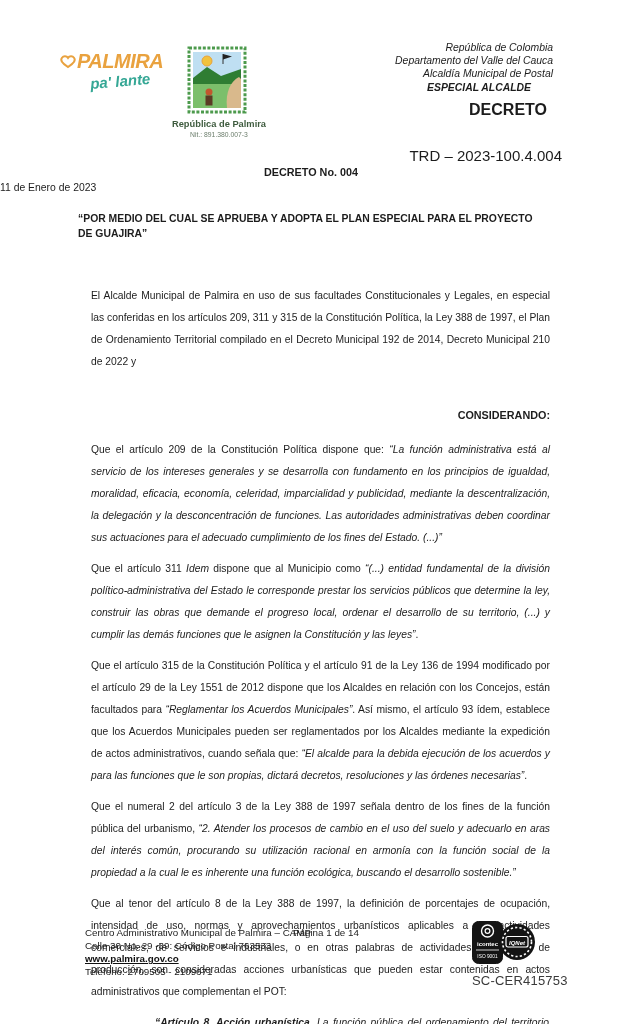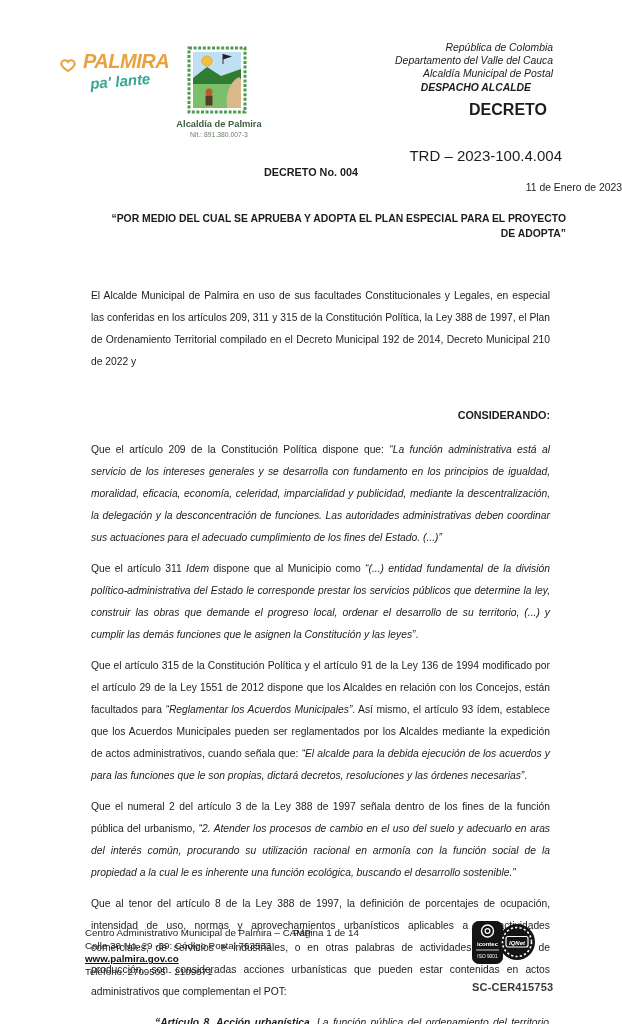--- a/index.html
+++ b/index.html
@@ -3,60 +3,60 @@
 <meta charset="utf-8">
 <style>
   html,body { margin:0; padding:0; background:#e8e8e8; }
   .page {
     position:relative; width:622px; height:1024px; margin:0 auto;
     background:#ffffff; font-family:"Liberation Sans", sans-serif;
     color:#1c1c1c; overflow:hidden;
   }
   
   .brand { position:absolute; left:60px; top:50px; width:125px; }
-  .brand-top { display:flex; align-items:flex-end; gap:7px;
+  .brand-top { display:flex; align-items:center; gap:1px;
     color:#E9A23F; font-weight:bold; font-style:italic;
     font-size:20px; letter-spacing:-0.5px; }
   .brand-tag { color:#35A795; font-style:italic; font-weight:bold;
     font-size:15px; margin-left:30px; margin-top:-2px; transform:rotate(-5deg); }
   .crest { position:absolute; left:187px; top:46px; }
   .crest-caption { position:absolute; left:158px; top:119px; width:122px;
     text-align:center; font-size:9.3px; font-weight:bold; color:#3E5B3E; }
   .crest-nit { position:absolute; left:158px; top:131px; width:122px;
     text-align:center; font-size:6.8px; color:#6b7d6b; }
   
   .hdr-right { position:absolute; right:69px; top:41px; text-align:right;
     font-size:10.4px; line-height:13.2px;font-style:italic; }
   .office { font-weight:bold; padding-right:22px; }
   .doc-type { position:absolute; right:75px; top:101px; font-weight:bold; font-size:16px; }
   .trd { position:absolute; right:60px; top:147px; font-size:15px; }
   
   .decree-no { position:absolute; left:0; right:0; top:166px; text-align:center;
     font-weight:bold; font-size:10.8px; }
-  .decree-date { position:absolute; left:0; right:0; top:182px; text-align:right;
+  .decree-date { position:absolute; left:0; right:0; top:182px; text-align:left;
     font-size:10.4px; }
   .decree-title { position:absolute; left:78px; right:56px; top:212px;
-    text-align:right; font-weight:bold; font-size:10.4px; line-height:14.8px; }
+    text-align:left; font-weight:bold; font-size:10.4px; line-height:14.8px; }
   
   .content { position:absolute; left:91px; top:285px; width:459px;
     font-size:10.3px; line-height:22px; text-align:justify; }
   .content p { margin:0 0 9px 0; }
   p.considerando { margin:31px 0 13px 0; text-align:right;
     font-weight:bold; font-size:10.8px; }
   p.quote { margin-left:64px; margin-right:1px; }
   
   .footer { position:absolute; left:85px; top:926px; font-size:9.8px;
     line-height:13px; width:360px; }
   .f-line { position:relative; }
   .pageno { position:absolute; left:208px; top:0; }
   .weblink { text-decoration:underline; font-weight:bold; color:#111; cursor:pointer; }
   .certs { position:absolute; left:472px; top:921px; width:100px; }
   .badges { display:flex; align-items:flex-start; }
   .iqnet-wrap { margin-left:-5px; margin-top:2px; }
-  .cert-code { font-size:11px; font-weight:bold; color:#3a3a3a; margin-top:16px;
+  .cert-code { font-size:13px; font-weight:normal; color:#3a3a3a; margin-top:8px;
     letter-spacing:0.2px; }
 </style>
 </head>
 <body>
 
 <div class="page">
 
   <div class="brand">
     <div class="brand-top">
       <svg width="16" height="14" viewBox="0 0 16 14">
@@ -74,37 +74,37 @@
       <circle cx="20" cy="15" r="5" fill="#F2C23E" stroke="#E8A33D"></circle>
       <line x1="36" y1="8" x2="36" y2="18" stroke="#333" stroke-width="1"></line>
       <polygon points="36,8 45,10.5 36,13.5" fill="#222"></polygon>
       <polygon points="6,32 20,21 34,30 54,23 54,42 6,42" fill="#2F7D33"></polygon>
       <rect x="6" y="38" width="48" height="24" fill="#7CBF6B"></rect>
       <path d="M40,62 C38,46 44,35 52,31 L54,33 L54,62 Z" fill="#D9B98C"></path>
       <circle cx="22" cy="46" r="3.5" fill="#C2572E"></circle>
       <rect x="18.5" y="49.5" width="7" height="10" fill="#5B3A24"></rect>
     </svg>
   </div>
-  <div class="crest-caption">Alcaldía de Palmira</div>
+  <div class="crest-caption">República de Palmira</div>
   <div class="crest-nit">Nit.: 891.380.007-3</div>
 
   <div class="hdr-right">
     <div>República de Colombia</div>
     <div>Departamento del Valle del Cauca</div>
     <div>Alcaldía Municipal de Postal</div>
-    <div class="office">DESPACHO ALCALDE</div>
+    <div class="office">ESPECIAL ALCALDE</div>
   </div>
   <div class="doc-type">DECRETO</div>
   <div class="trd">TRD – 2023-100.4.004</div>
 
   <div class="decree-no">DECRETO No. 004</div>
   <div class="decree-date">11 de Enero de 2023</div>
   <div class="decree-title">
     <div>“POR MEDIO DEL CUAL SE APRUEBA Y ADOPTA EL PLAN ESPECIAL PARA EL PROYECTO</div>
-    <div>DE ADOPTA”</div>
+    <div>DE GUAJIRA”</div>
   </div>
 
   <div class="content">
     <p>El Alcalde Municipal de Palmira en uso de sus facultades Constitucionales y Legales, en especial las conferidas en los artículos 209, 311 y 315 de la Constitución Política, la Ley 388 de 1997, el Plan de Ordenamiento Territorial compilado en el Decreto Municipal 192 de 2014, Decreto Municipal 210 de 2022 y</p>
     <p class="considerando">CONSIDERANDO:</p>
     <p><span>Que el artículo 209 de la Constitución Política dispone que:  </span><span style="font-style: italic;">“La función administrativa está al servicio de los intereses generales y se desarrolla con fundamento en los principios de igualdad, moralidad, eficacia, economía, celeridad, imparcialidad y publicidad, mediante la descentralización, la delegación y la desconcentración de funciones. Las autoridades administrativas deben coordinar sus actuaciones para el adecuado cumplimiento de los fines del Estado. (...)”</span></p>
     <p><span>Que el artículo 311 </span><span style="font-style: italic;">Idem</span><span> dispone que al Municipio como </span><span style="font-style: italic;">“(...) entidad fundamental de la división político-administrativa del Estado le corresponde prestar los servicios públicos que determine la ley, construir las obras que demande el progreso local, ordenar el desarrollo de su territorio, (...) y cumplir las demás funciones que le asignen la Constitución y las leyes”</span><span>.</span></p>
     <p><span>Que el artículo 315 de la Constitución Política y el artículo 91 de la Ley 136 de 1994 modificado por el artículo 29 de la Ley 1551 de 2012 dispone que los Alcaldes en relación con los Concejos, están facultados para </span><span style="font-style: italic;">“Reglamentar los Acuerdos Municipales”</span><span>. Así mismo, el artículo 93 ídem, establece que los Acuerdos Municipales pueden ser reglamentados por los Alcaldes mediante la expedición de actos administrativos, cuando señala que: </span><span style="font-style: italic;">“El alcalde para la debida ejecución de los acuerdos y para las funciones que le son propias, dictará decretos, resoluciones y las órdenes necesarias”</span><span>.</span></p>
     <p><span>Que el numeral 2 del artículo 3 de la Ley 388 de  1997 señala dentro de los fines de la función pública del urbanismo, </span><span style="font-style: italic;">“2. Atender los procesos de cambio en el uso del suelo y adecuarlo en aras del interés común, procurando su utilización racional en armonía con la función social de la propiedad a la cual le es inherente una función ecológica, buscando el desarrollo sostenible.”</span></p>
     <p><span>Que al tenor del artículo 8 de  la Ley 388 de 1997, la  definición de porcentajes de ocupación,  intensidad de uso, normas  y aprovechamientos urbanísticos aplicables a  las actividades  comerciales,  de  servicios e industriales, o en otras palabras de actividades terciarias y de producción, son consideradas acciones urbanísticas que pueden estar contenidas en actos administrativos que complementan el POT:</span></p>

